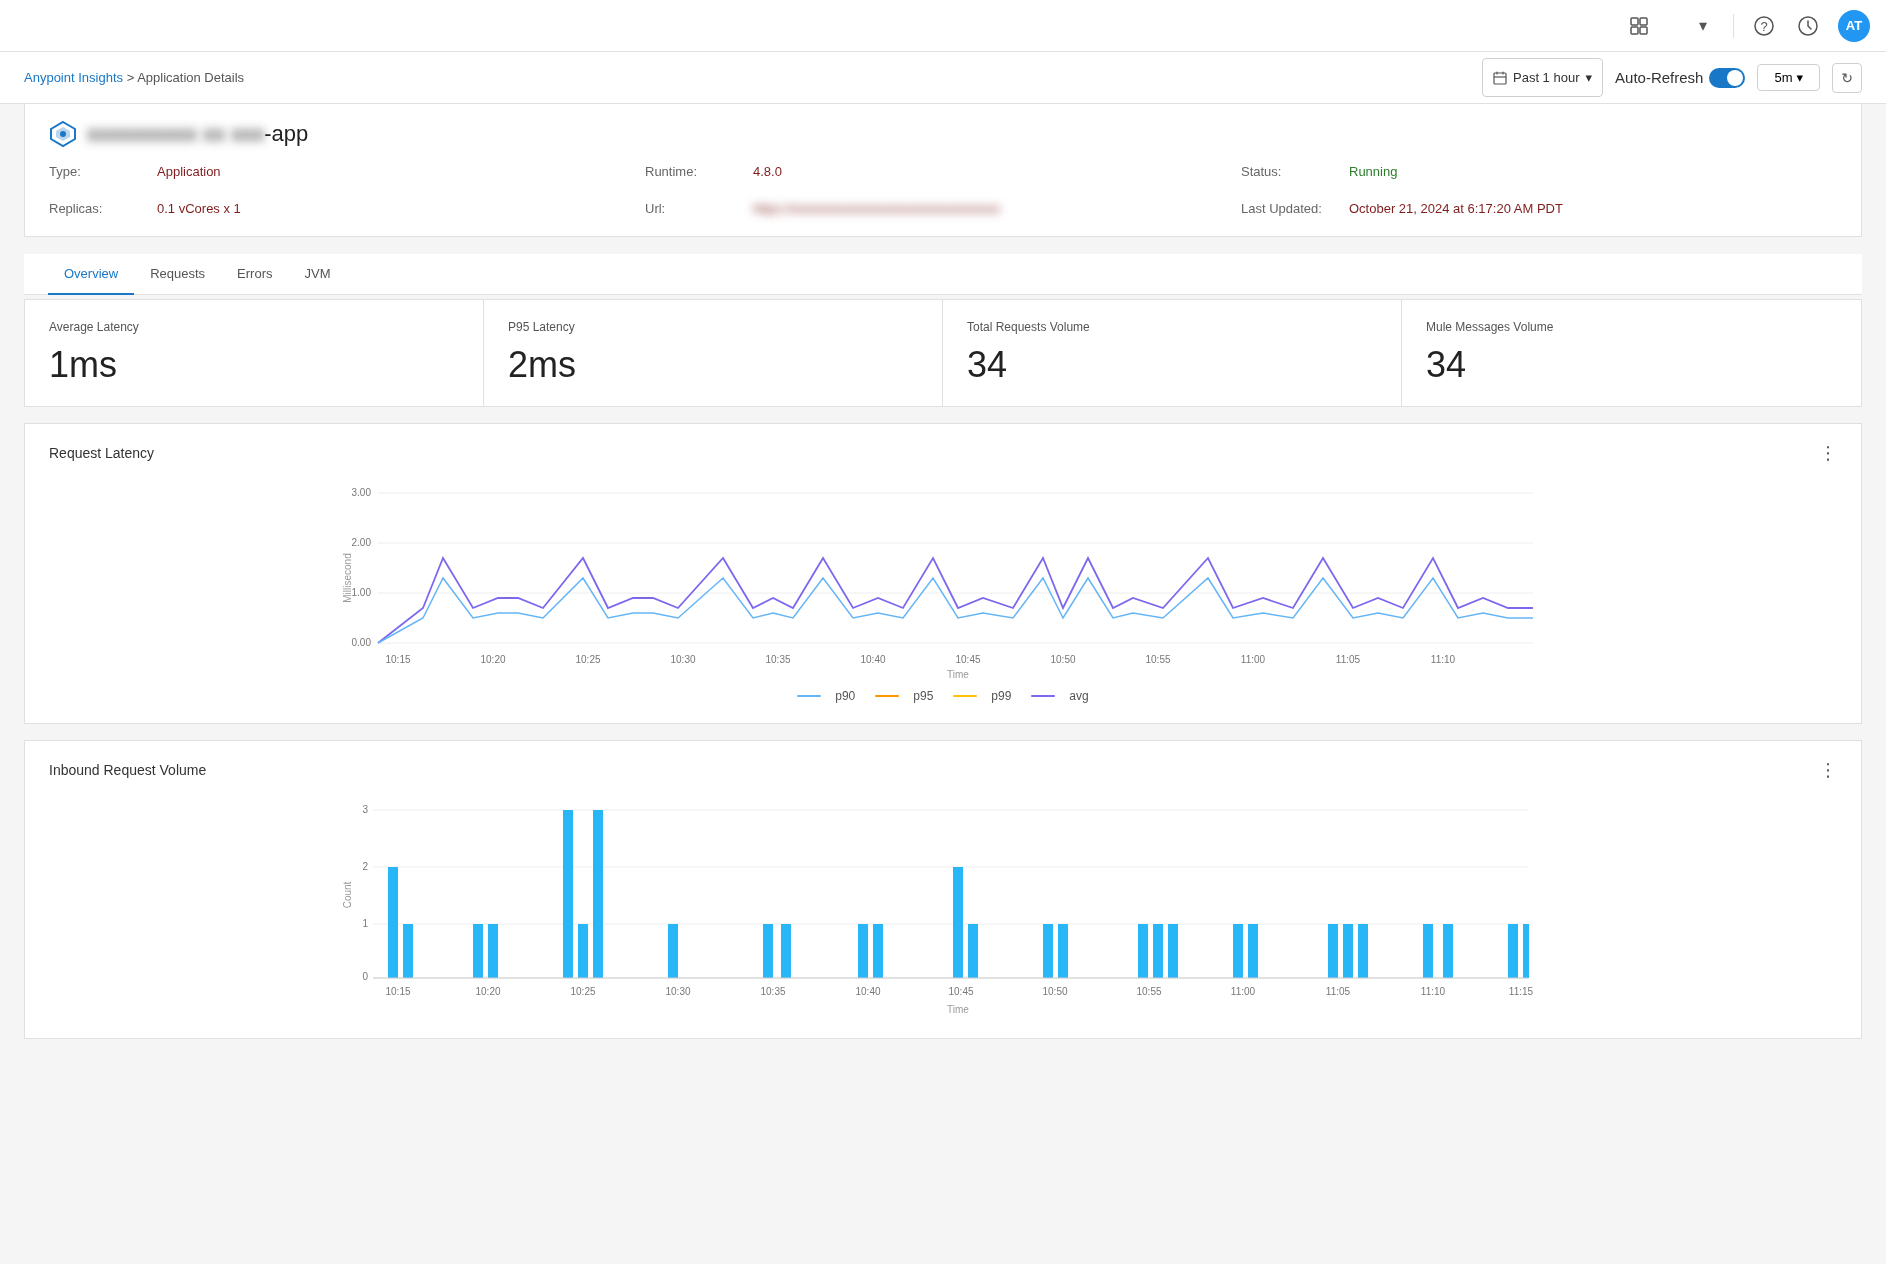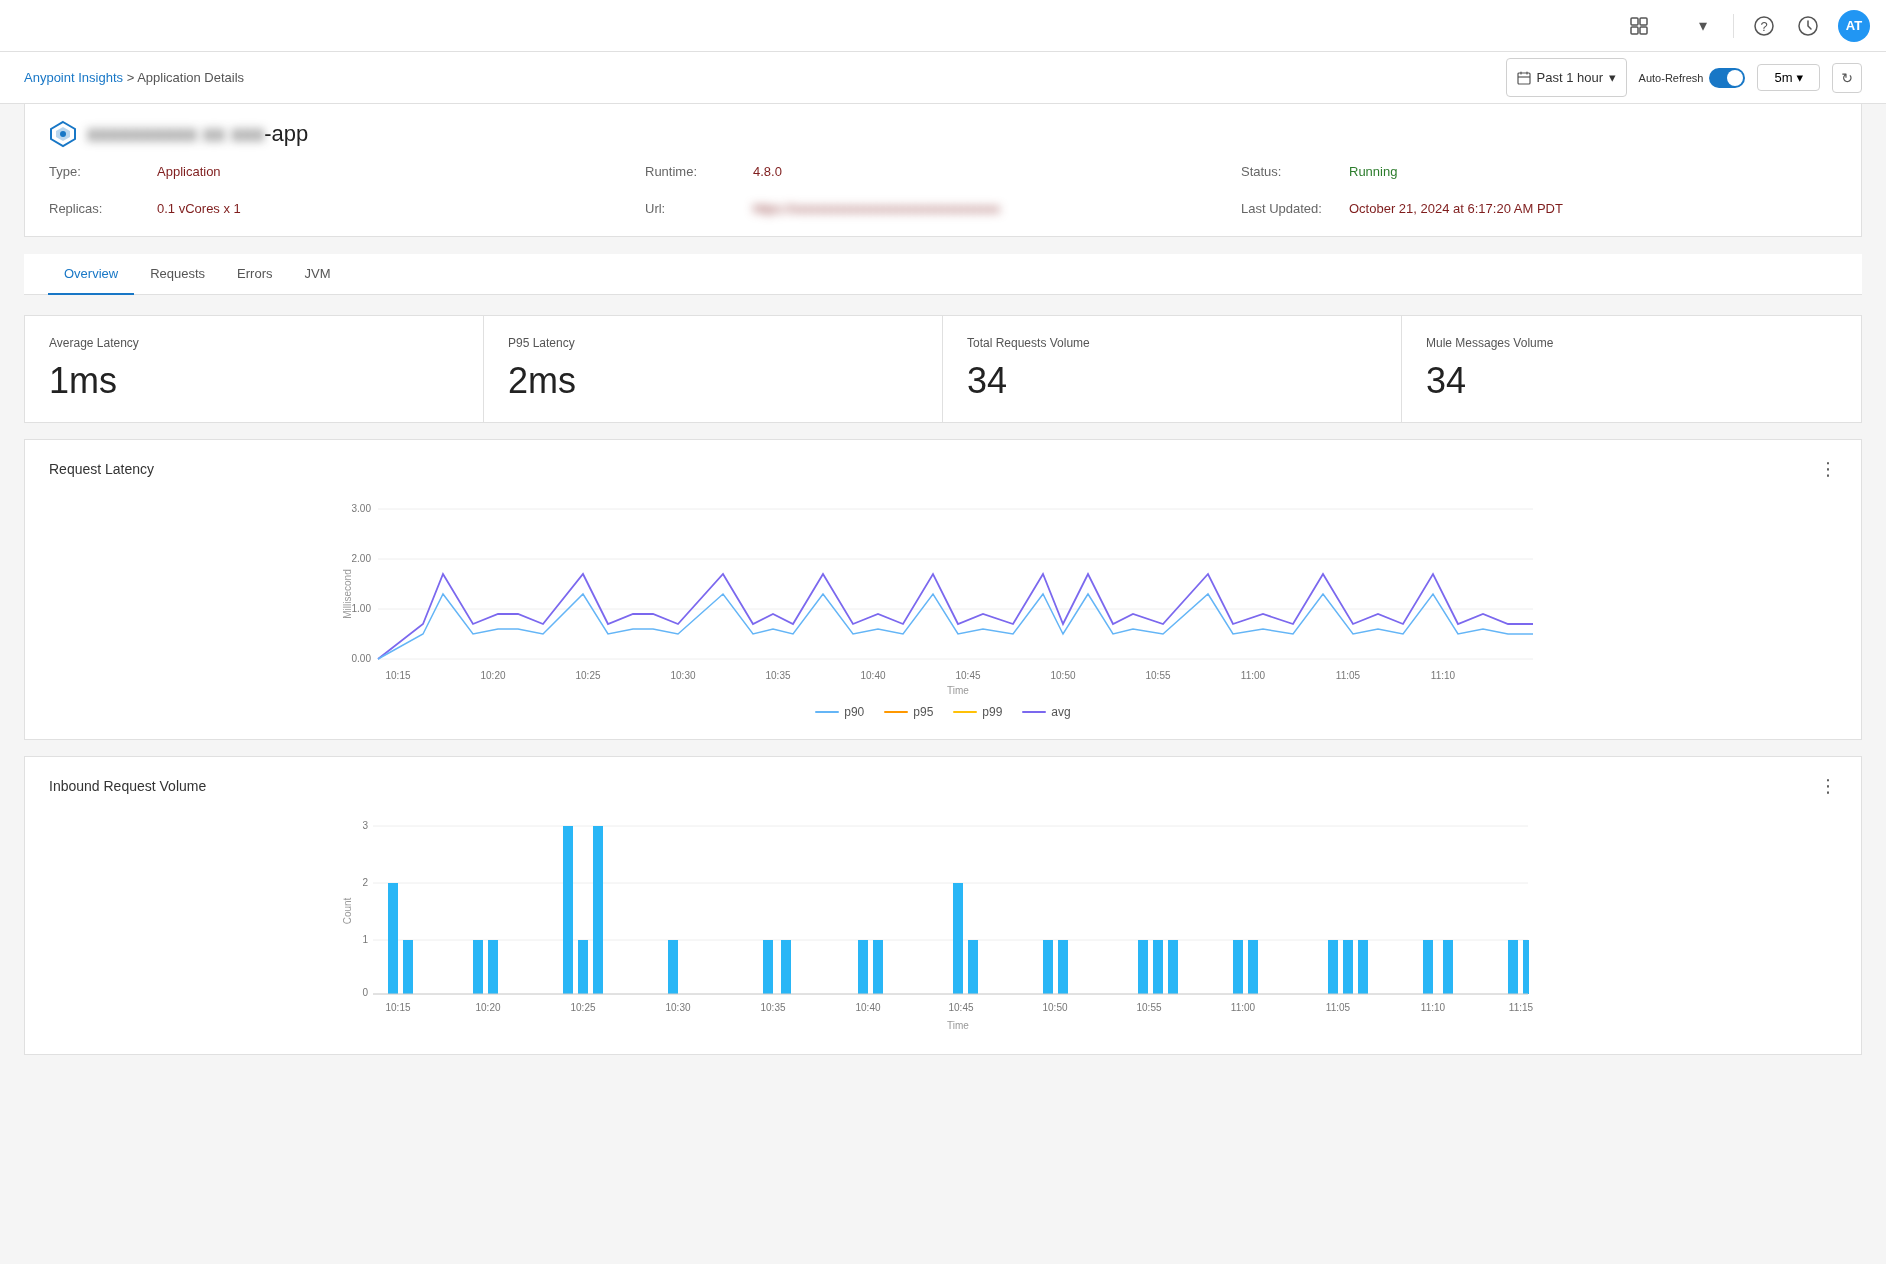--- a/index.html
+++ b/index.html
@@ -91,21 +91,21 @@
       background: #fff;
       cursor: pointer;
       font-size: 13px;
       color: #333;
     }
     .time-range-btn svg { color: #555; }
     .auto-refresh-ctrl {
       display: flex;
       align-items: center;
       gap: 6px;
-      font-size: 11px;
+      font-size: 15px;
       color: #333;
     }
     .toggle-switch {
       width: 36px;
       height: 20px;
       background: #1877c6;
       border-radius: 10px;
       position: relative;
       cursor: pointer;
     }
@@ -224,21 +224,21 @@
       font-weight: 500;
     }
 
     
     .metrics-row {
       display: grid;
       grid-template-columns: repeat(4, 1fr);
       gap: 0;
       border: 1px solid #e0e0e0;
       background: #fff;
-      margin-top: 20px;
+      margin-top: 4px;
     }
     .metric-card {
       padding: 20px 24px;
       border-right: 1px solid #e0e0e0;
     }
     .metric-card:last-child { border-right: none; }
     .metric-label {
       font-size: 12px;
       color: #555;
       margin-bottom: 10px;
@@ -287,21 +287,21 @@
       align-items: center;
       justify-content: center;
       gap: 20px;
       margin-top: 8px;
       font-size: 12px;
       color: #555;
     }
     .legend-item {
       display: flex;
       align-items: center;
-      gap: 5px;
+      gap: 14px;
     }
     .legend-line {
       width: 24px;
       height: 2px;
       border-radius: 1px;
     }
   </style>
 </head>
 <body>
 

